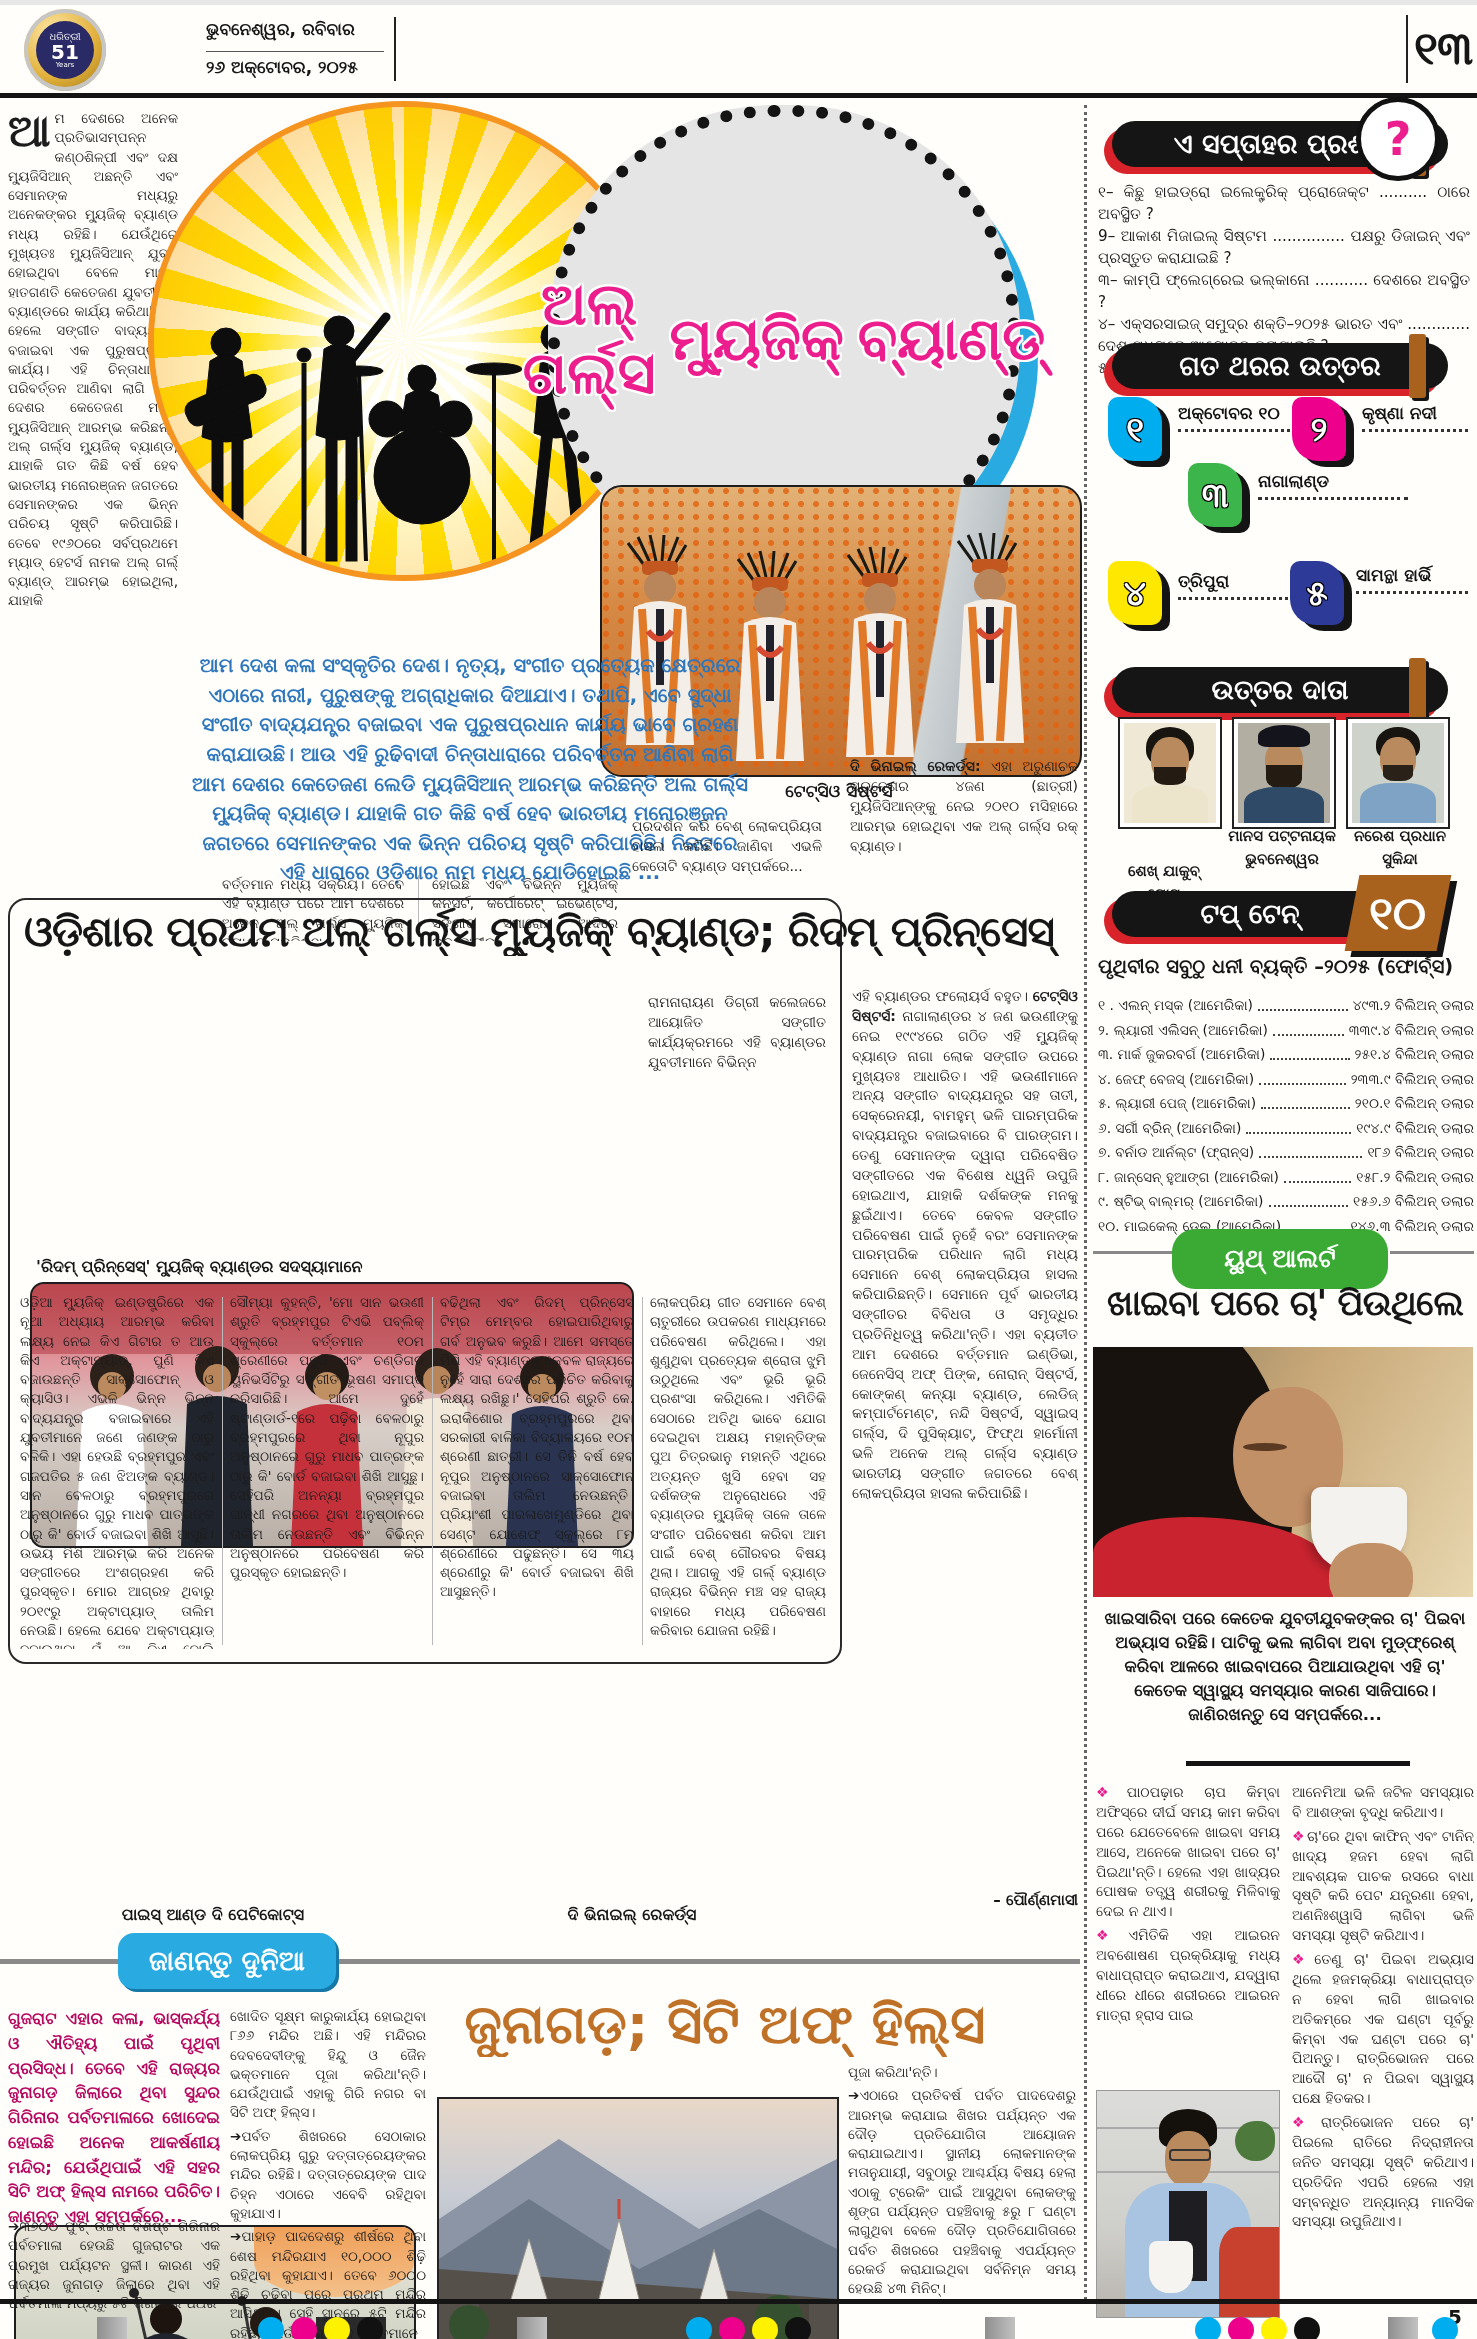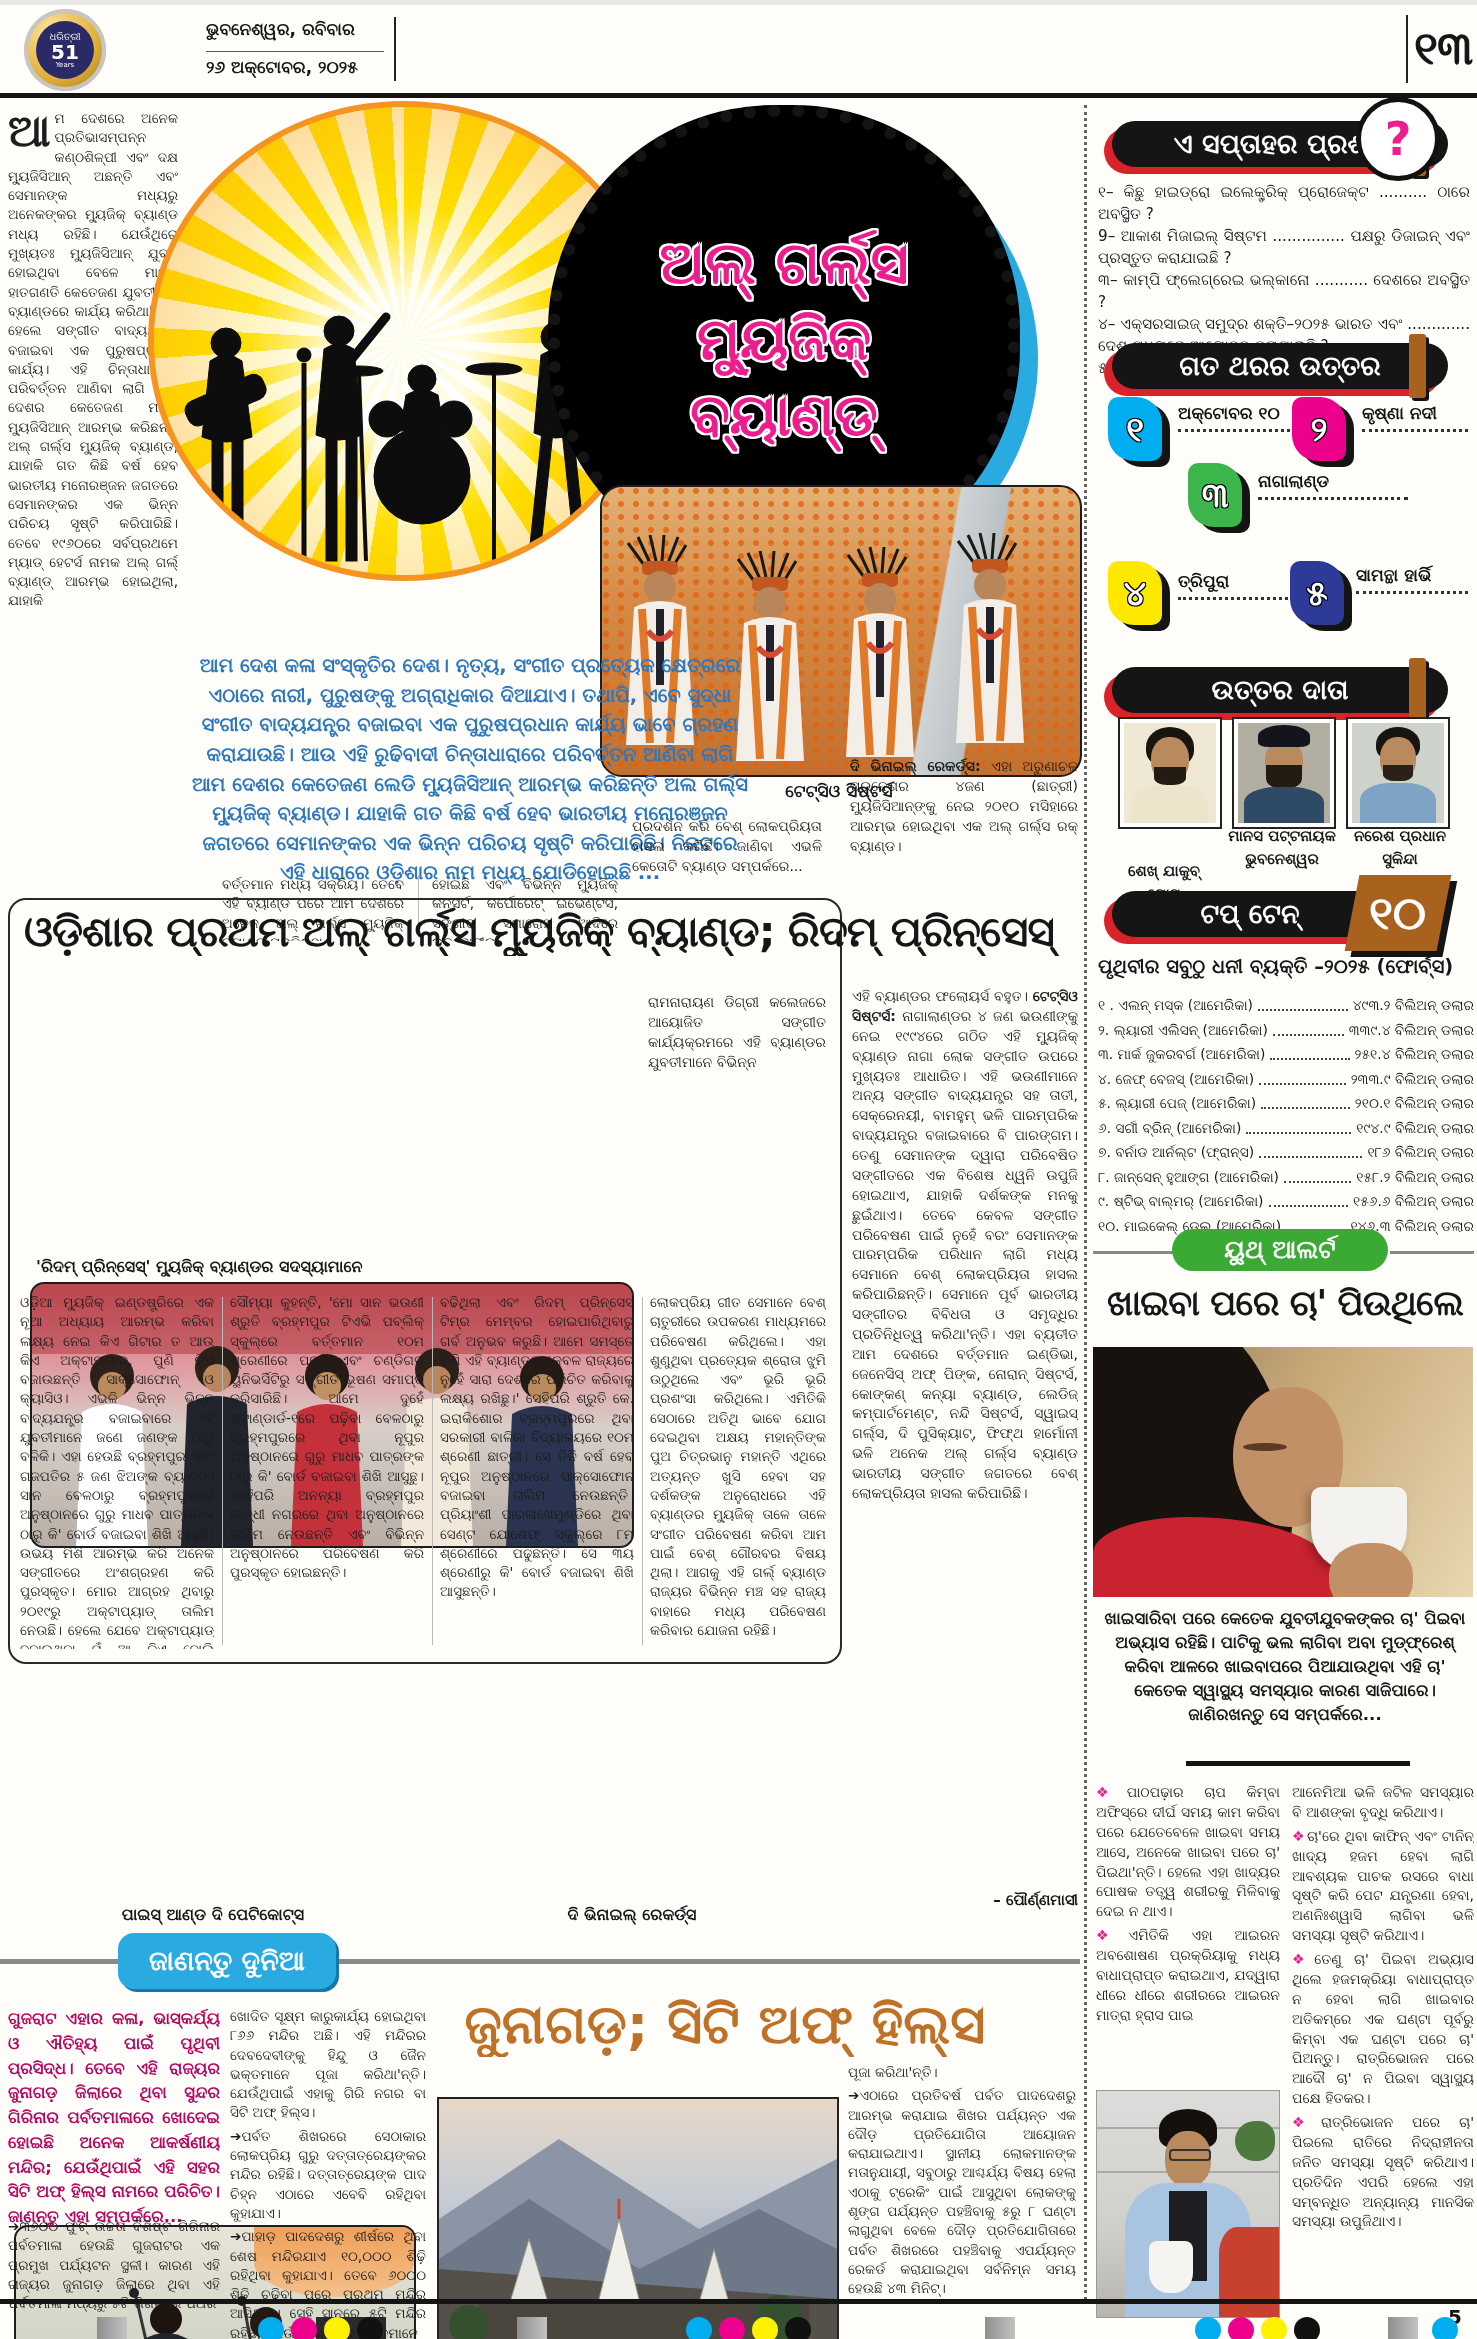--- a/index.html
+++ b/index.html
@@ -115,21 +115,21 @@
         <path d="M387 104 Q402 94 417 104 L424 182 Q402 192 380 182 Z"></path>
         <path d="M414 110 L448 58" stroke-width="9" fill="none" stroke-linecap="round"></path>
         <rect x="388" y="180" width="11" height="130" transform="rotate(6 393 180)"></rect>
         <rect x="408" y="180" width="11" height="130" transform="rotate(-6 413 180)"></rect>
       </g>
     </svg>
   </div>
 
   <div class="abs" style="left:548px;top:100px;width:472px;height:466px;">
     <div class="abs" style="left:26px;top:24px;width:440px;height:436px;border-radius:50%;border:12px dotted #29abe2;background:#29abe2;"></div>
-    <div class="abs" style="left:0;top:0;width:448px;height:444px;border-radius:48%;border:12px dotted #141414;background:#000000;display:flex;flex-direction:column;align-items:center;justify-content:center;gap:7px;">
+    <div class="abs" style="left:0;top:0;width:448px;height:444px;border-radius:48%;border:12px dotted #141414;background:#e5e5e5;display:flex;flex-direction:row;align-items:center;justify-content:center;gap:14px;">
       <div class="bub-txt" style="font-size:58px;">ଅଲ୍ ଗର୍ଲ୍ସ</div>
       <div class="bub-txt" style="font-size:58px;">ମ୍ୟୁଜିକ୍</div>
       <div class="bub-txt" style="font-size:58px;">ବ୍ୟାଣ୍ଡ୍</div>
     </div>
   </div>
 
   <div class="photo abs" style="left:600px;top:480px;width:478px;height:288px;border-radius:22px;
        background:linear-gradient(180deg,#e3b276 0%,#d68a45 40%,#c2702f 100%);">
     <div class="abs" style="left:0;top:0;right:0;bottom:0;background-image:radial-gradient(circle at 4px 4px,#e2620f 2.6px,transparent 3.4px);background-size:15px 13px;opacity:.8;"></div>
     <div class="abs" style="right:30px;top:0;width:150px;height:288px;background:linear-gradient(100deg,transparent 30%,#cfd4d6 31%,#b9c0c4 55%,transparent 56%);"></div>
@@ -419,21 +419,21 @@
       </div>
     <div class="tt-row">
         <span class="tt-name">୧୦. ମାଇକେଲ୍ ଡେଲ୍ (ଆମେରିକା)</span>
         <span class="tt-dots"></span>
         <span class="tt-val">୧୪୬.୩ ବିଲିଅନ୍ ଡଲାର</span>
       </div>
   </div>
 
   <div class="abs" style="left:1093px;top:1246px;width:80px;height:3px;background:#888;"></div>
   <div class="abs" style="left:1390px;top:1246px;width:84px;height:3px;background:#888;"></div>
-  <div class="abs" style="left:1172px;top:1224px;width:216px;height:42px;background:#3aaa35;border-radius:23px;color:#fff;font-size:25px;font-weight:900;display:flex;align-items:center;justify-content:center;">ୟୁଥ୍ ଆଲର୍ଟ</div>
+  <div class="abs" style="left:1172px;top:1224px;width:216px;height:60px;background:#3aaa35;border-radius:23px;color:#fff;font-size:25px;font-weight:900;display:flex;align-items:center;justify-content:center;">ୟୁଥ୍ ଆଲର୍ଟ</div>
   <div class="abs" style="left:1093px;top:1278px;width:384px;font-size:35px;font-weight:900;text-align:center;letter-spacing:-1px;">ଖାଇବା ପରେ ଚା' ପିଉଥିଲେ</div>
 
   <div class="abs" style="left:1093px;top:1342px;width:380px;height:250px;overflow:hidden;background:linear-gradient(120deg,#8a7a5e 0%,#c8a878 45%,#e8d7b0 100%);">
     <div class="abs" style="left:-30px;top:-40px;width:230px;height:360px;background:#17120e;border-radius:40% 55% 45% 40%;"></div>
     <div class="abs" style="left:140px;top:40px;width:110px;height:140px;background:#c29066;border-radius:50% 45% 48% 52%;"></div>
     <div class="abs" style="left:150px;top:96px;width:44px;height:8px;border-radius:50%;background:#5a3a22;"></div>
     <div class="abs" style="left:0px;top:170px;width:240px;height:90px;background:#c8232e;border-radius:40% 60% 0 0;"></div>
     <div class="abs" style="left:218px;top:140px;width:96px;height:84px;background:#f4f2ee;border-radius:10px 10px 42px 42px;box-shadow:-4px 4px 8px rgba(0,0,0,.25);"></div>
     <div class="abs" style="left:236px;top:196px;width:84px;height:70px;background:#c29066;border-radius:45%;"></div>
   </div>

